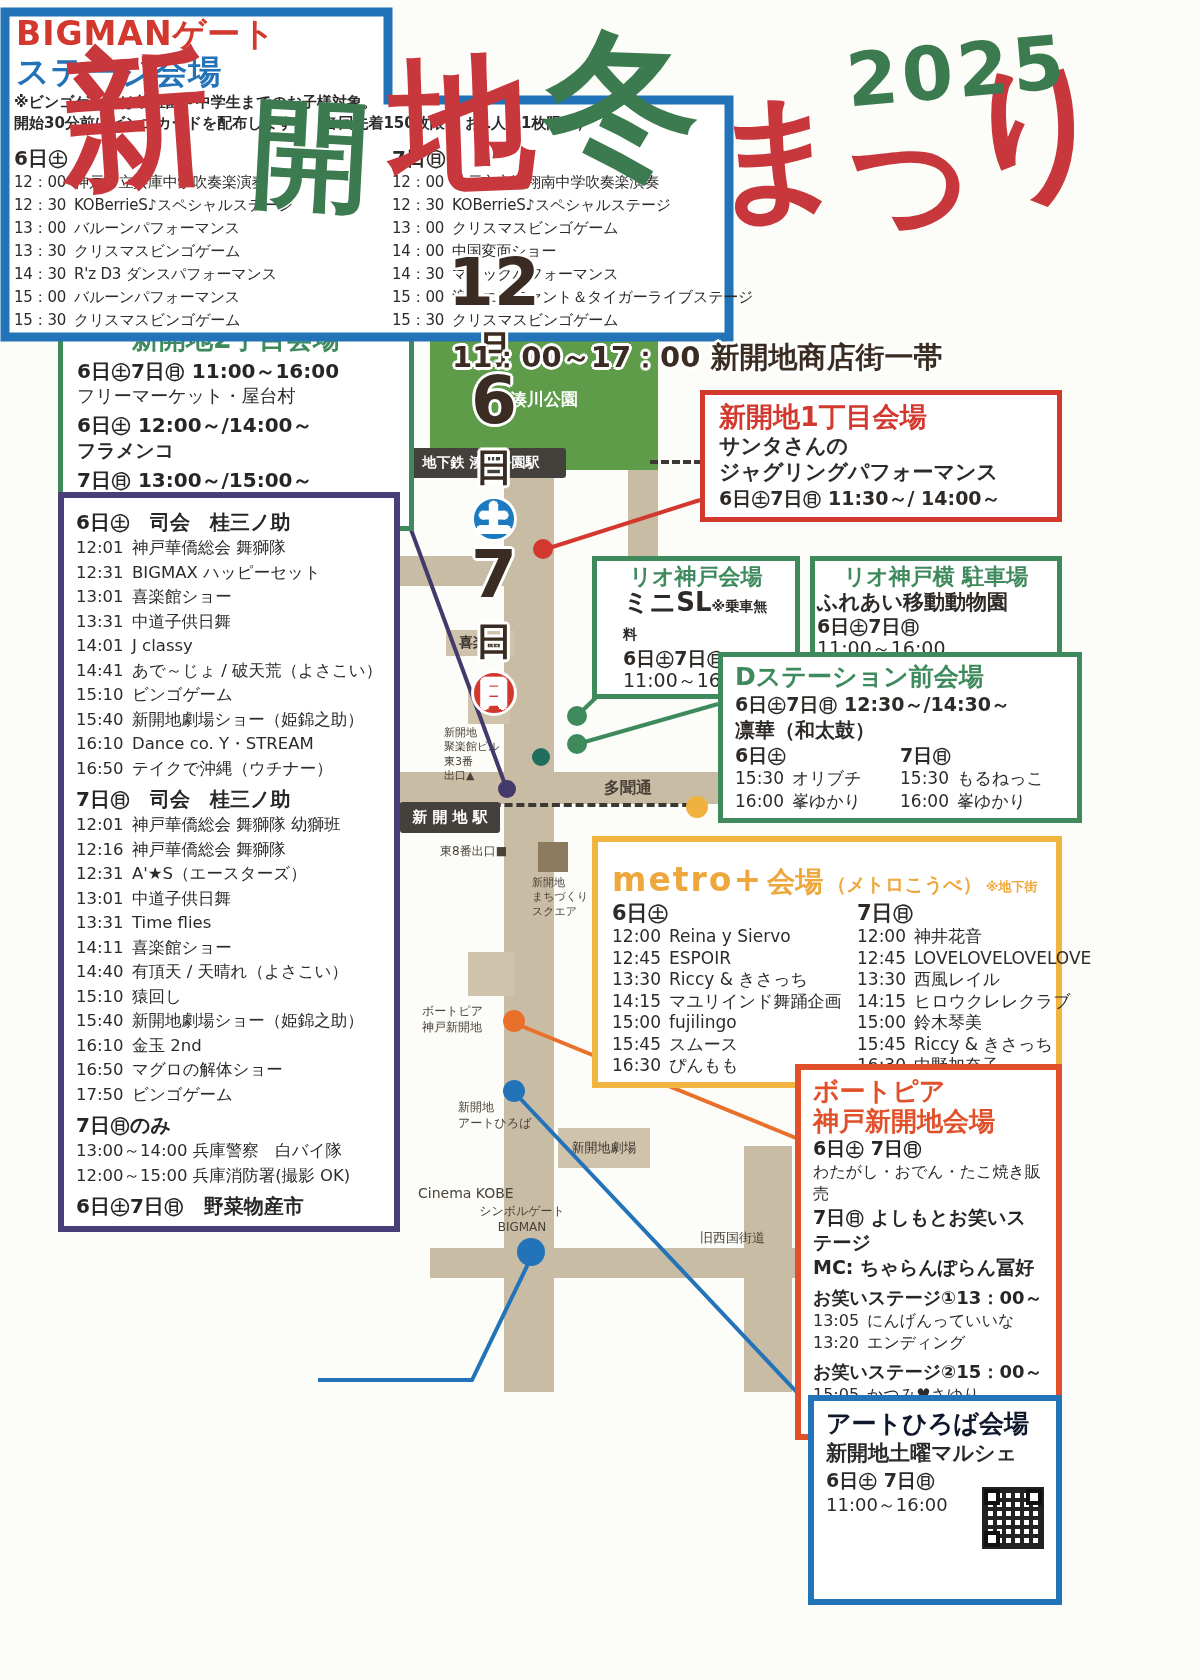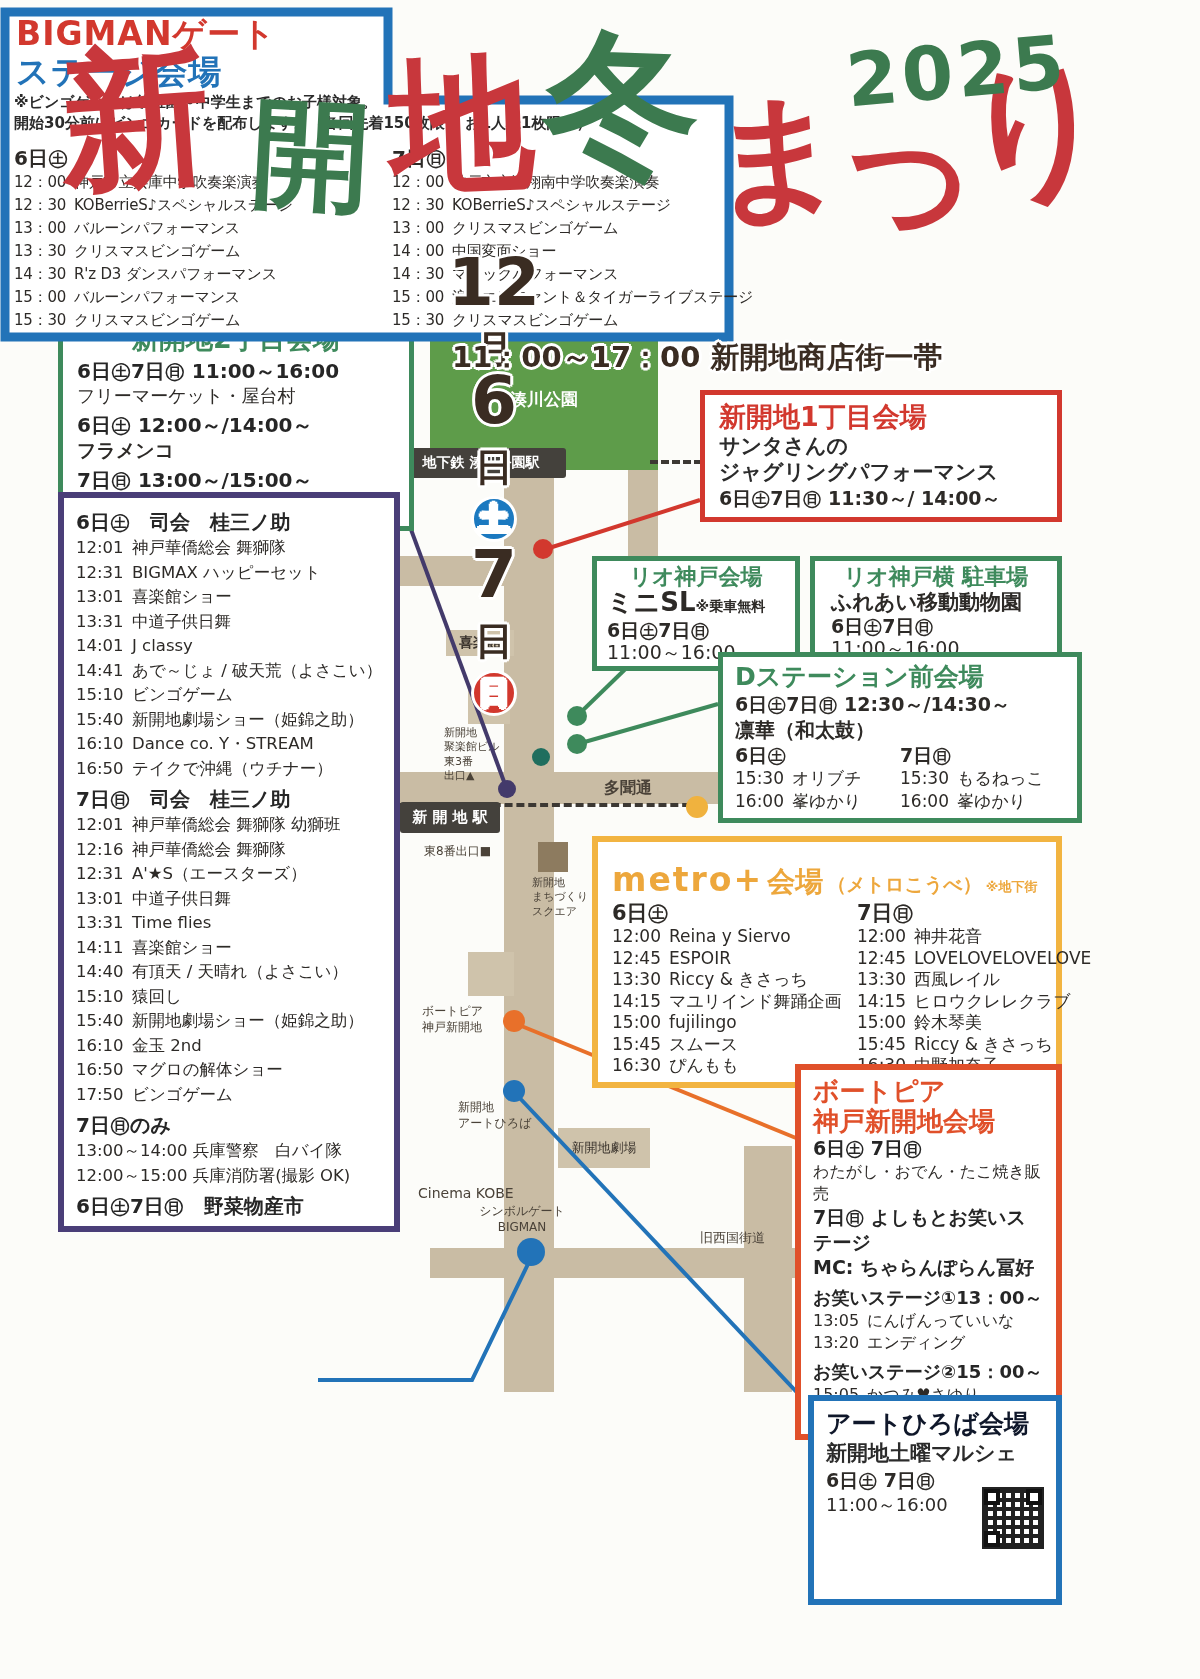--- a/index.html
+++ b/index.html
@@ -72,22 +72,22 @@
   .sky .t{color:#4a3e78;font-weight:800;font-size:30px;line-height:36px;}
   .sky .row{font-size:16.5px;line-height:24.5px;}
   .sky .hdr{font-size:20px;line-height:27px;margin-top:5px;}
   .sky .tm{width:48px;}
   
   .itchome{left:700px;top:390px;width:362px;border:5px solid #d2382e;padding:6px 14px;}
   .itchome .t{color:#d2382e;font-weight:800;font-size:27px;line-height:32px;}
   .itchome .l{font-weight:800;font-size:21px;line-height:26px;color:#2b2b2b;}
   .itchome .s{font-weight:800;font-size:19px;line-height:26px;}
   
-  .rio{left:592px;top:556px;width:208px;border:5px solid #3e8a5c;padding:3px 10px;}
-  .riop{left:810px;top:556px;width:252px;border:5px solid #3e8a5c;padding:3px 16px;}
+  .rio{left:592px;top:556px;width:208px;border:5px solid #3e8a5c;padding:3px 26px;}
+  .riop{left:810px;top:556px;width:252px;border:5px solid #3e8a5c;padding:3px 2px;}
   .rio .t,.riop .t{color:#3e8a5c;font-weight:800;font-size:22px;line-height:25px;text-align:center;}
   .rio .m,.riop .m{font-weight:800;font-size:21px;line-height:26px;}
   .rio .m b{font-size:26px;}
   .rio .n{font-size:14px;font-weight:700;}
   .rio .d,.riop .d{font-weight:800;font-size:19px;line-height:22px;}
   .rio .tm2,.riop .tm2{font-size:19px;line-height:22px;}
   
   .dsta{left:718px;top:652px;width:364px;border:5px solid #3e8a5c;padding:5px 12px;}
   .dsta .t{color:#3e8a5c;font-weight:800;font-size:25px;line-height:30px;}
   .dsta .s{font-weight:800;font-size:19px;line-height:25px;}
@@ -160,21 +160,21 @@
   <div class="rail" style="left:398px;top:803px;width:304px;" data-interactable="false"></div>
   <div class="rail" style="left:650px;top:460px;width:52px;" data-interactable="false"></div>
   <div class="darkbox subway" data-interactable="false">地下鉄 湊川公園駅</div>
   <div class="darkbox station" data-interactable="false">新 開 地 駅</div>
   <div class="kirakukan" data-interactable="false">喜楽館</div>
   <div class="mlabel" style="left:444px;top:726px;font-size:11px;" data-interactable="false">新開地
 聚楽館ビル
 東3番
 出口▲</div>
   <div class="mlabel" style="left:604px;top:778px;font-size:16px;font-weight:700;" data-interactable="false">多聞通</div>
-  <div class="mlabel" style="left:424px;top:844px;" data-interactable="false">東8番出口■</div>
+  <div class="mlabel" style="left:440px;top:844px;" data-interactable="false">東8番出口■</div>
   <div class="sqblock" data-interactable="false"></div>
   <div class="mlabel" style="left:532px;top:876px;font-size:11px;" data-interactable="false">新開地
 まちづくり
 スクエア</div>
   <div class="mlabel" style="left:422px;top:1004px;" data-interactable="false">ボートピア
 神戸新開地</div>
   <div class="mlabel" style="left:458px;top:1100px;" data-interactable="false">新開地
 アートひろば</div>
   <div class="theater" data-interactable="false">新開地劇場</div>
   <div class="mlabel" style="left:418px;top:1184px;font-size:14px;" data-interactable="false">Cinema KOBE</div>

